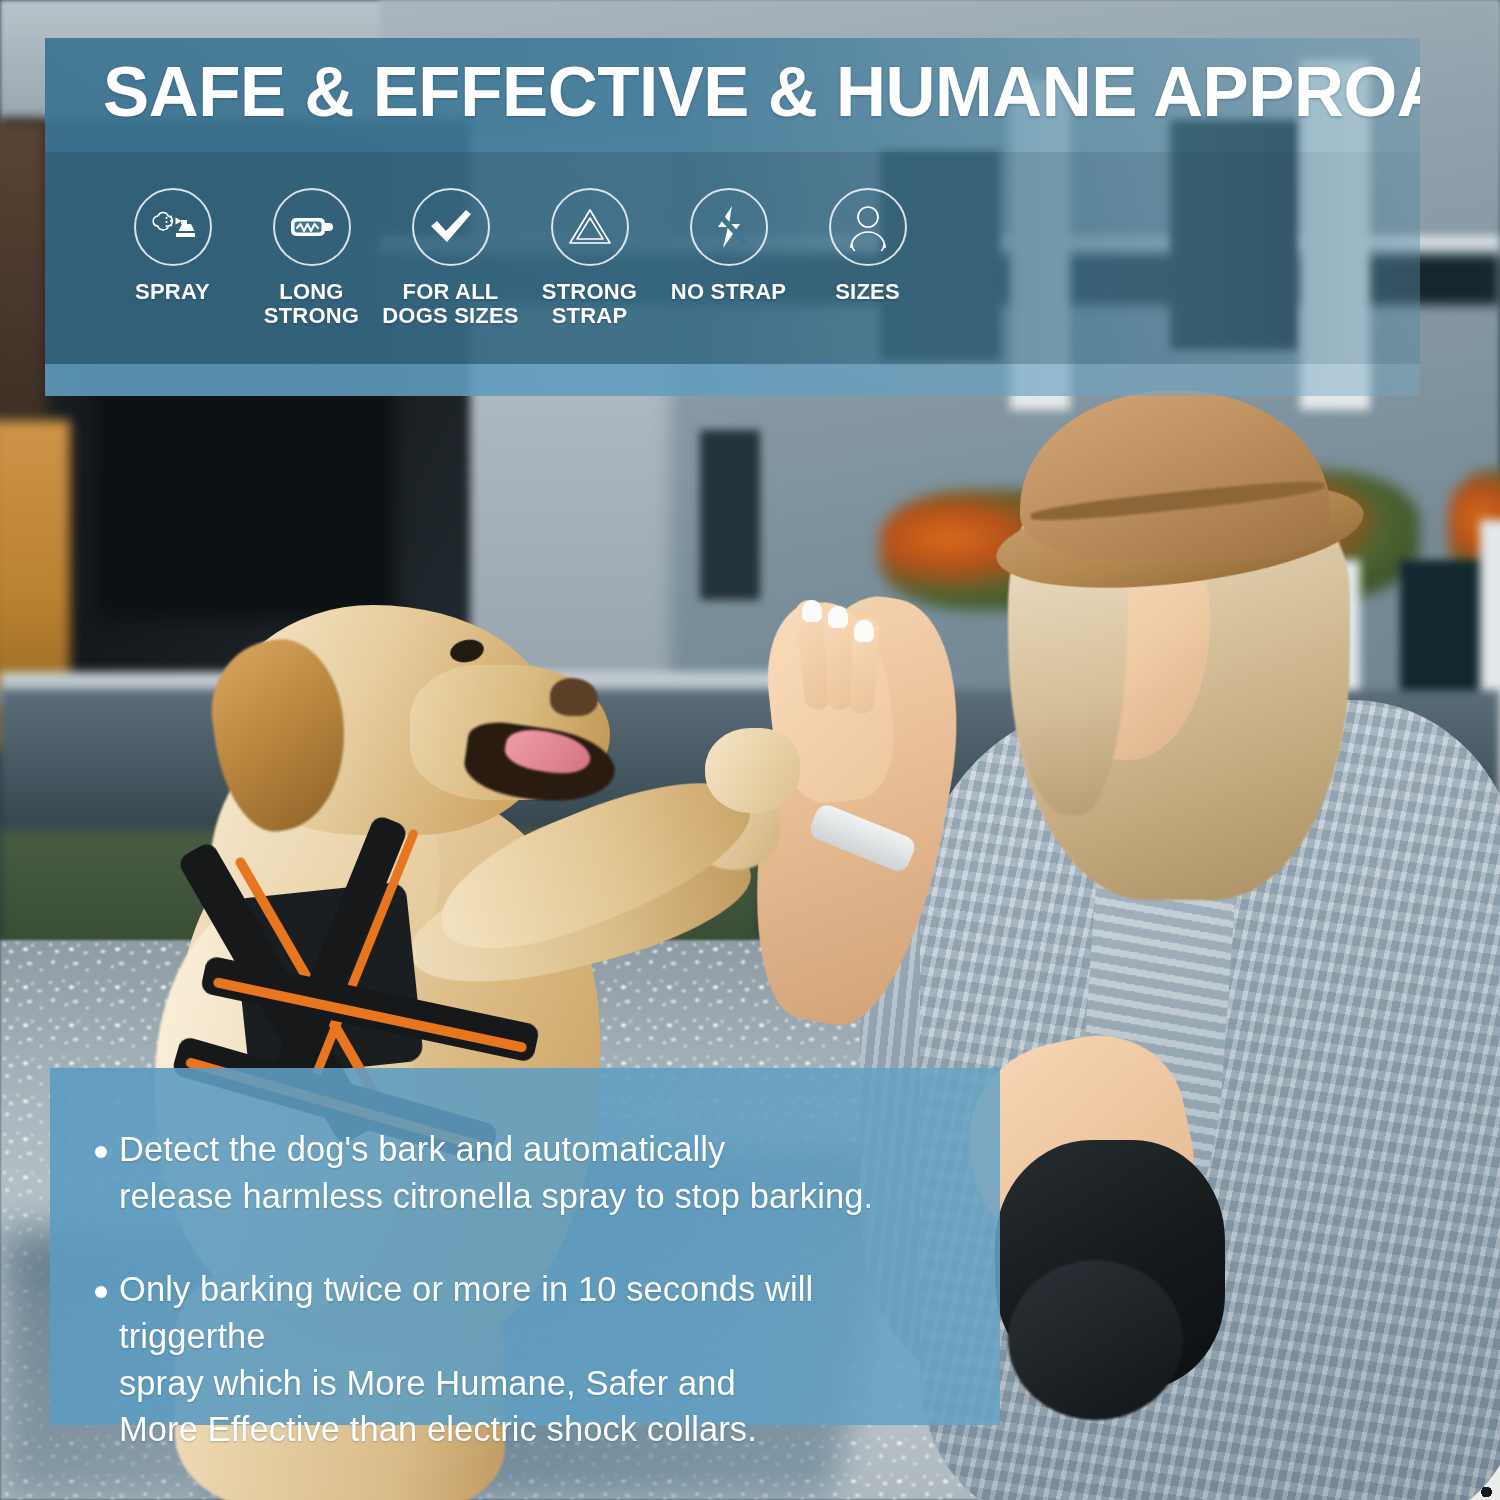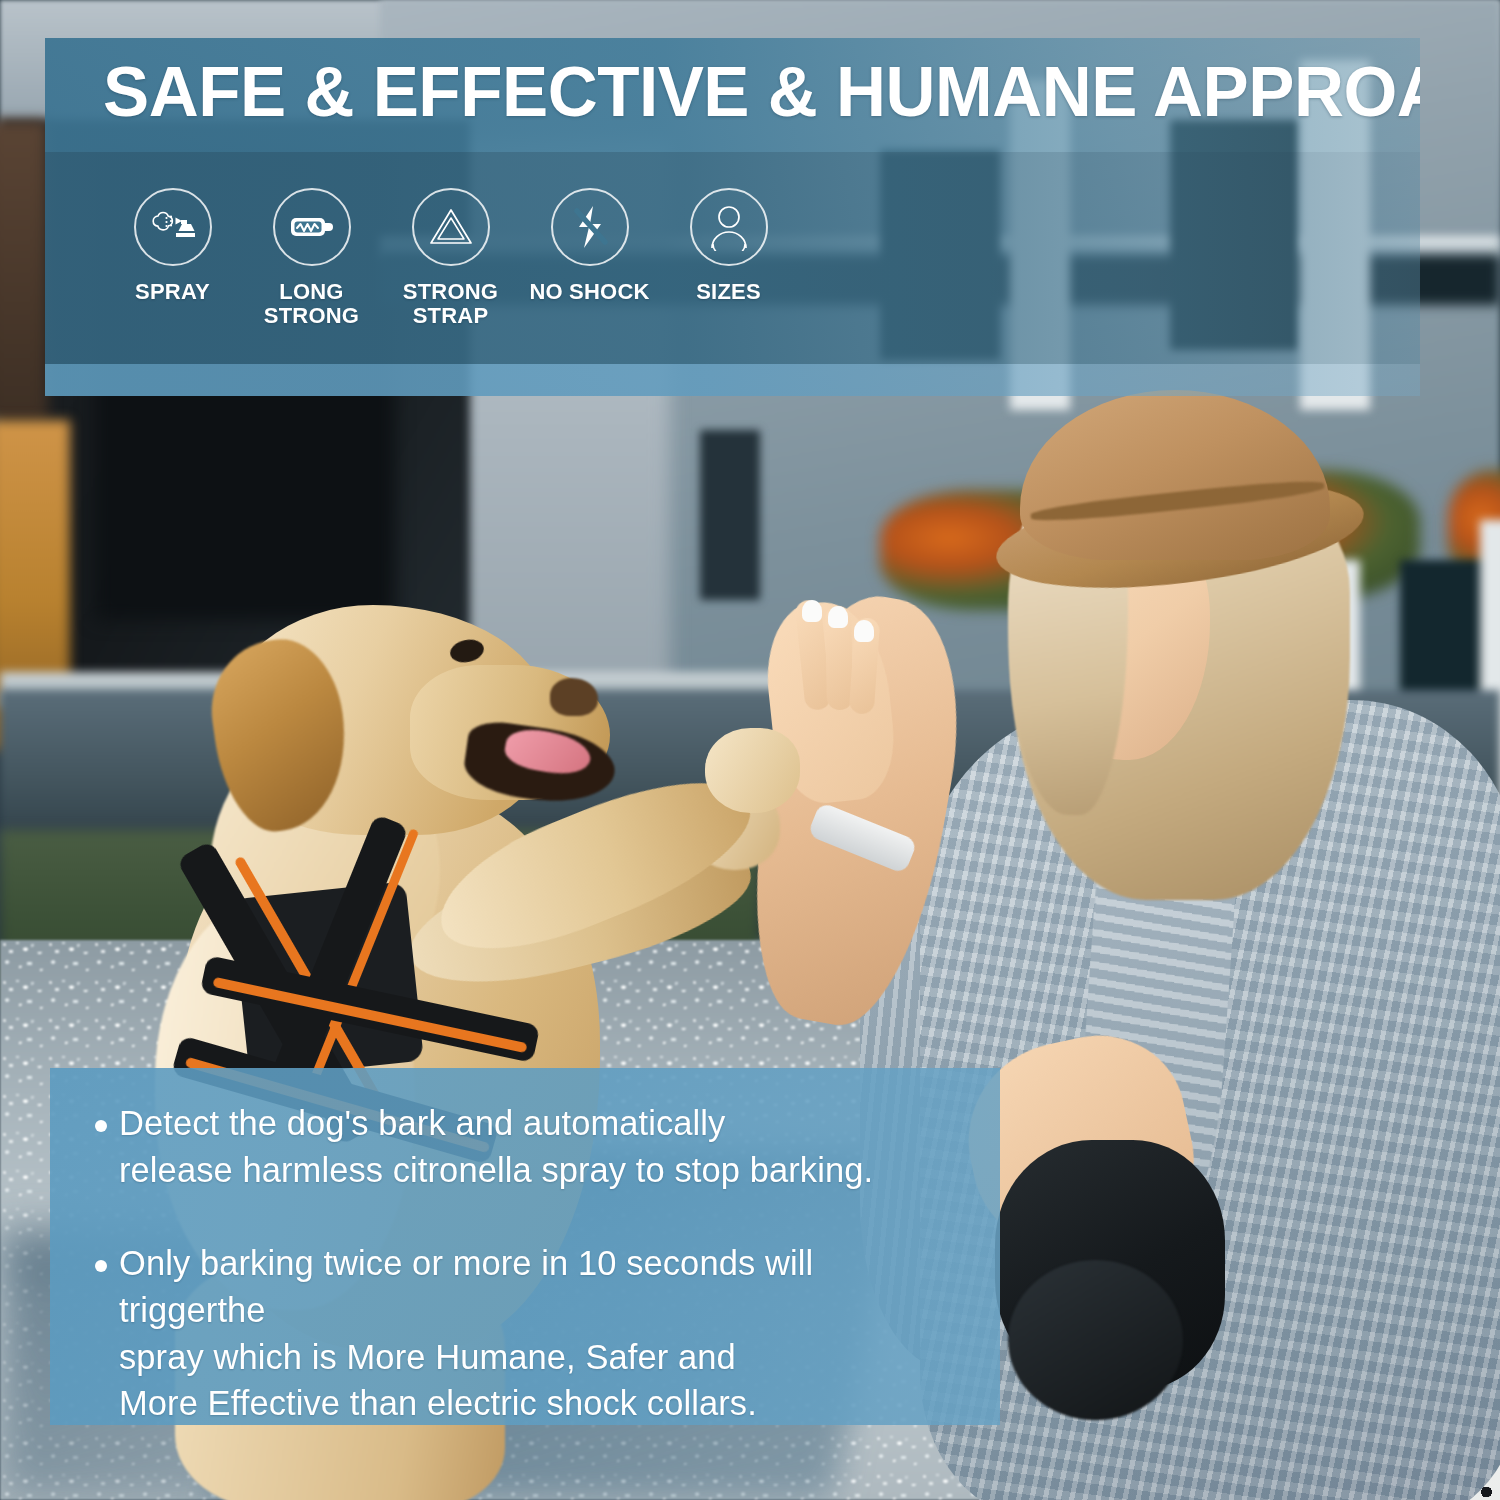--- a/index.html
+++ b/index.html
@@ -432,21 +432,21 @@
     text-shadow:0 1px 2px rgba(20,50,70,.4);
   }
   .feature svg { display:block; }
 
   
   .text-panel {
     position:absolute; left:50px; top:1068px; width:950px; height:357px;
     background:linear-gradient(90deg, rgba(92,155,192,.90) 0%, rgba(96,158,194,.88) 60%, rgba(104,162,196,.86) 100%);
   }
   .bullets {
-    position:absolute; left:45px; top:32px; width:880px;
+    position:absolute; left:45px; top:58px; width:880px;
   }
   .bullet {
     display:flex; align-items:flex-start; gap:12px;
     color:#ffffff; font-size:35px; line-height:1.34;
     letter-spacing:.1px;
     text-shadow:0 1px 2px rgba(30,70,95,.30);
   }
   .bullet + .bullet { margin-top:46px; }
   .bullet-dot {
     flex:0 0 auto; width:12px; height:12px; border-radius:50%;
@@ -580,40 +580,49 @@
           <rect x="2" y="6" width="34" height="18" rx="5" ry="5" fill="#fff"></rect>
           <rect x="5.5" y="9.5" width="27" height="11" rx="3" ry="3" fill="#3e7590"></rect>
           <path d="M8 16 l3.5 -4 l3.5 7 l3.5 -7 l3.5 7 l3.5 -7 l3.5 4" fill="none" stroke="#fff" stroke-width="2" stroke-linecap="round" stroke-linejoin="round"></path>
           <path d="M36 11 h4 a3 3 0 0 1 0 8 h-4 z" fill="#fff"></path>
         </svg>
       </div>
       <div class="feature-label">LONG
 STRONG</div>
     </div>
 
+    <div class="feature">
+      <div class="feature-circle">
+        <svg width="50" height="40" viewBox="0 0 50 40">
+          <path d="M5 19 L11 14 L20 24 L40 3 L45 7 L21 35 Z" fill="#fff"></path>
+        </svg>
+      </div>
+      <div class="feature-label">FOR ALL
+DOGS SIZES</div>
+    </div>
 
     <div class="feature">
       <div class="feature-circle">
         <svg width="46" height="42" viewBox="0 0 46 42">
           <path d="M23 4 L43 37 L3 37 Z" fill="none" stroke="#fff" stroke-width="1.7" stroke-linejoin="round"></path>
           <path d="M23 12 L36 33 L10 33 Z" fill="none" stroke="#fff" stroke-width="1.5" stroke-linejoin="round"></path>
         </svg>
       </div>
       <div class="feature-label">STRONG
 STRAP</div>
     </div>
 
     <div class="feature">
       <div class="feature-circle">
         <svg width="44" height="46" viewBox="0 0 44 46">
           <path d="M25 2 L11 23 L21 23 L16 44 L33 20 L22 20 Z" fill="#fff"></path>
           <path d="M9 7 L37 38" stroke="#3e7590" stroke-width="5.5" stroke-linecap="round"></path>
         </svg>
       </div>
-      <div class="feature-label">NO SHOCK</div>
+      <div class="feature-label">NO STRAP</div>
     </div>
 
     <div class="feature">
       <div class="feature-circle">
         <svg width="44" height="48" viewBox="0 0 44 48">
           <circle cx="22" cy="14" r="10" fill="none" stroke="#fff" stroke-width="1.7"></circle>
           <path d="M5 45 a17 16 0 0 1 34 0" fill="none" stroke="#fff" stroke-width="1.7"></path>
           <path d="M6 41 a16 13 0 0 0 32 0" fill="none" stroke="#fff" stroke-width="1.5"></path>
         </svg>
       </div>

